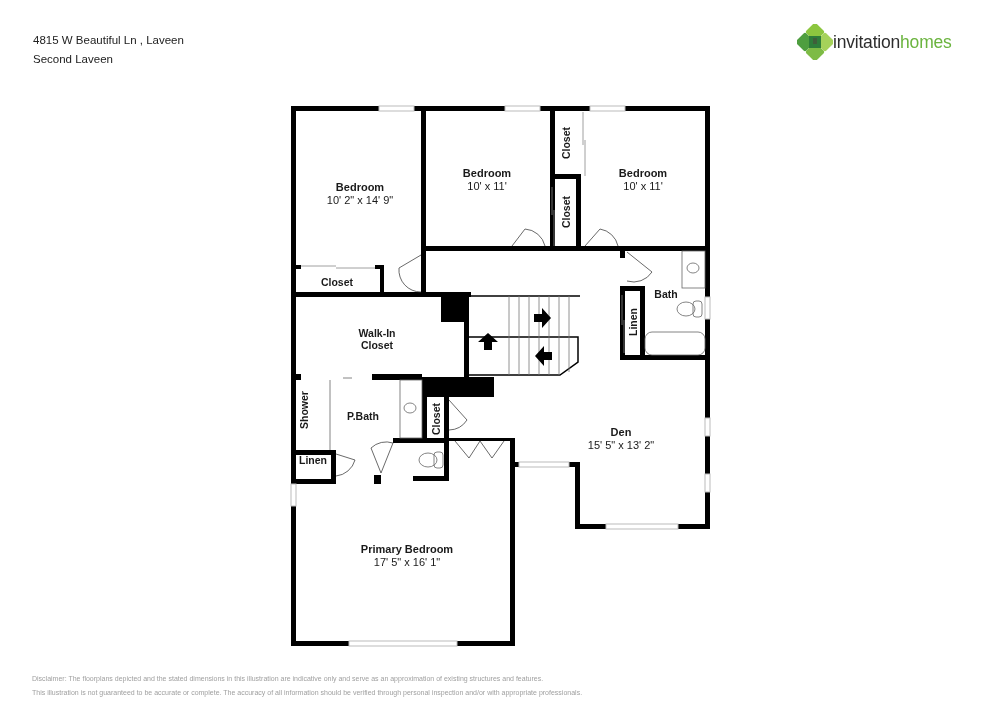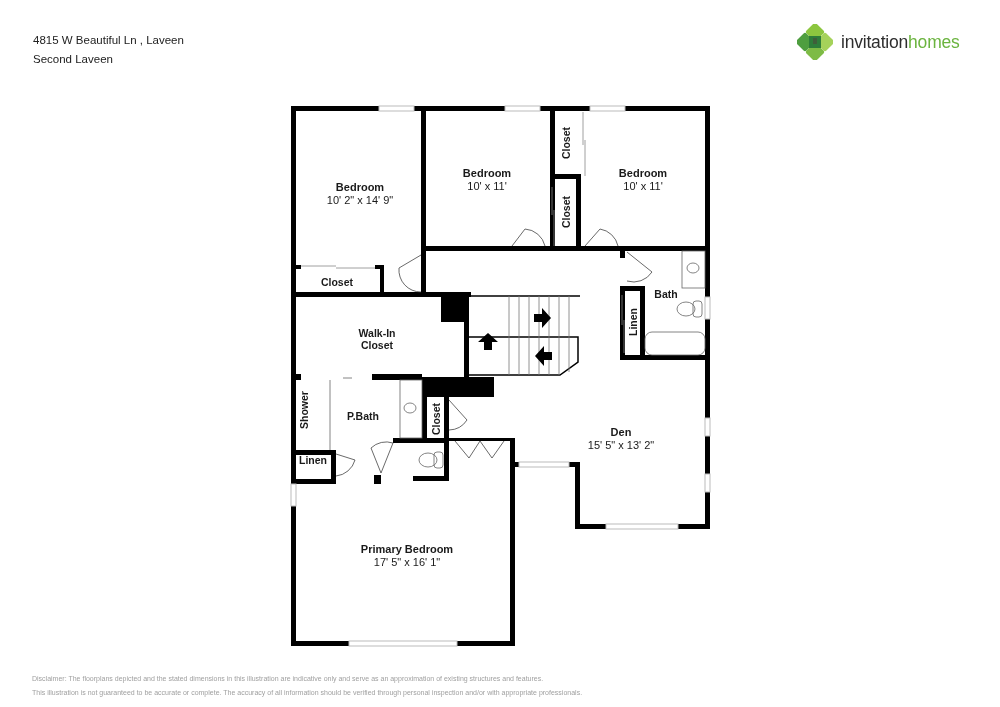--- a/index.html
+++ b/index.html
@@ -1,20 +1,20 @@
 <!DOCTYPE html>
 <html><head>
 <meta charset="utf-8">
 <style>
   html, body { margin:0; padding:0; background:#ffffff; }
   body { width:1000px; height:707px; position:relative; overflow:hidden; font-family:"Liberation Sans", sans-serif; color:#222; }
   .hdr { position:absolute; left:15px; top:31px; font-size:11.5px; line-height:19px; color:#222;margin-left:18px; }
   .hdr div { white-space:nowrap; }
   .logo { position:absolute; left:797px; top:24px; display:flex; align-items:center; }
-  .logo-text { font-size:17.5px; color:#2d2d2d; letter-spacing:-0.2px; margin-left:8px; }
+  .logo-text { font-size:17.5px; color:#2d2d2d; letter-spacing:-0.2px; }
   .logo-text .homes { color:#6bb43f; }
   .disclaimer { position:absolute; left:32px; top:672px; font-size:7px; line-height:14px; color:#a0a0a0; white-space:nowrap; }
   svg.plan { position:absolute; left:0; top:0; }
   .rn { font-family:"Liberation Sans", sans-serif; font-weight:bold; font-size:11px; fill:#1a1a1a; }
   .rd { font-family:"Liberation Sans", sans-serif; font-size:11px; fill:#1a1a1a; }
   .sm { font-family:"Liberation Sans", sans-serif; font-weight:bold; font-size:10.5px; fill:#1a1a1a; }
 </style>
 </head>
 <body>
 

